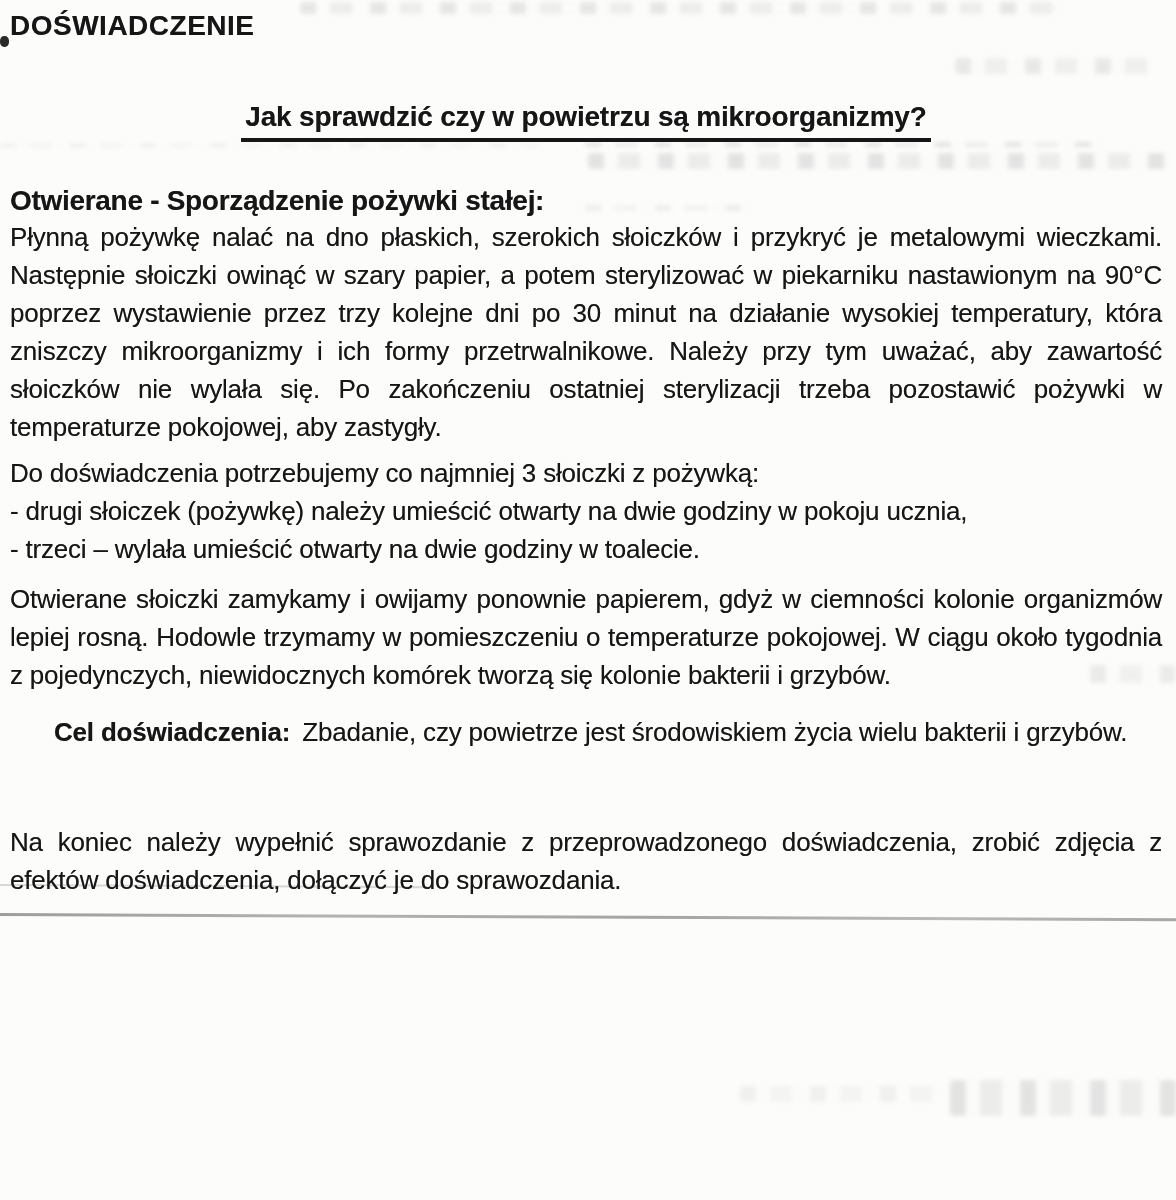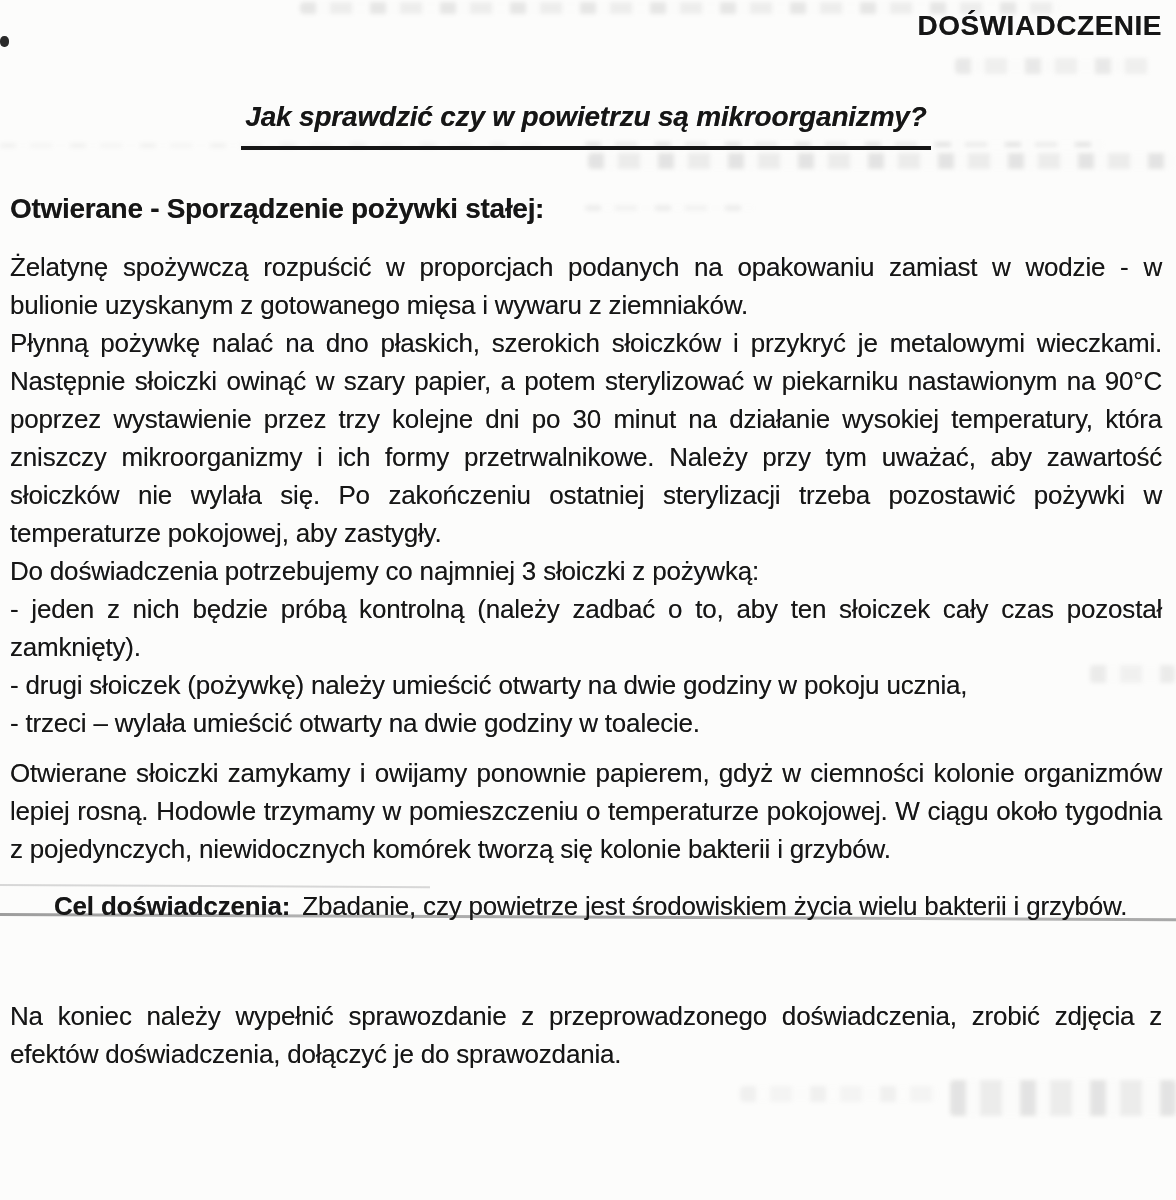--- a/index.html
+++ b/index.html
@@ -14,48 +14,47 @@
     background:var(--paper);
     overflow:hidden;
     font-family:"Liberation Sans",sans-serif;
     color:var(--ink);
   }
   .content{
     position:absolute;left:10px;top:0;width:1152px;z-index:2;
   }
   .doc-title{
     font-size:28px;font-weight:700;line-height:34px;
-    text-align:right;margin:9px 0 0;
+    text-align:left;margin:9px 0 0;
     letter-spacing:.5px;
     text-shadow:0 0 .6px rgba(10,10,10,.55);
   }
   .question{
     text-align:center;margin:57px 0 0;
     font-size:28px;font-weight:700;line-height:34px;
     letter-spacing:-.2px;
     text-shadow:0 0 .6px rgba(10,10,10,.55);
   }
   .question .underlined{
     display:inline-block;
     border-bottom:4px solid var(--ink);
-    padding:0 4px 12px;
-    font-style:italic;
+    padding:0 4px 4px;
   }
   .section-heading{
     font-size:28px;font-weight:700;line-height:34px;
     margin:42px 0 0;letter-spacing:-.3px;
     text-shadow:0 0 .6px rgba(10,10,10,.55);
   }
   .body-text{
     font-size:26px;line-height:38px;margin:0;
     text-align:justify;letter-spacing:-.2px;
     text-shadow:0 0 .6px rgba(10,10,10,.5);
   }
   .mt22{margin-top:22px;}
-  .mt8{}
+  .mt8{margin-top:8px;}
   .mt12{margin-top:12px;}
   .mt19{margin-top:19px;}
   .mt96{margin-top:72px;}
   .left-align{text-align:left;}
   .bold-label{font-weight:700;margin-right:12px;margin-left:44px;}
   
   .crease{
     position:absolute;left:-4px;width:1184px;height:3px;
     background:linear-gradient(90deg,#7d7d7d 0%,#9a9a9a 28%,#878787 55%,#a3a3a3 80%,#8b8b8b 100%);
     opacity:.75;z-index:1;
@@ -101,27 +100,25 @@
   <div class="content">
 
     <h1 class="doc-title">DOŚWIADCZENIE</h1>
 
     <h2 class="question">
       <span class="underlined">Jak sprawdzić czy w powietrzu są mikroorganizmy?</span>
     </h2>
 
     <h3 class="section-heading">Otwierane - Sporządzenie pożywki stałej:</h3>
 
-    <p class="body-text mt22">Żelatynę spożywczą rozpuścić w proporcjach podanych na opakowaniu zamiast w wodzie - w bulionie uzyskanym z gotowanego mięsa i wywaru z ziemniaków.</p>
 
     <p class="body-text">Płynną pożywkę nalać na dno płaskich, szerokich słoiczków i przykryć je metalowymi wieczkami. Następnie słoiczki owinąć w szary papier, a potem sterylizować w piekarniku nastawionym na 90°C poprzez wystawienie przez trzy kolejne dni po 30 minut na działanie wysokiej temperatury, która zniszczy mikroorganizmy i ich formy przetrwalnikowe. Należy przy tym uważać, aby zawartość słoiczków nie wylała się. Po zakończeniu ostatniej sterylizacji trzeba pozostawić pożywki w temperaturze pokojowej, aby zastygły.</p>
 
     <div>
       <p class="body-text mt8 left-align">Do doświadczenia potrzebujemy co najmniej 3 słoiczki z pożywką:</p>
-      <p class="body-text">- jeden z nich będzie próbą kontrolną (należy zadbać o to, aby ten słoiczek cały czas pozostał zamknięty).</p>
       <p class="body-text">- drugi słoiczek (pożywkę) należy umieścić otwarty na dwie godziny w pokoju ucznia,</p>
       <p class="body-text">- trzeci – wylała umieścić otwarty na dwie godziny w toalecie.</p>
     </div>
 
     <p class="body-text mt12">Otwierane słoiczki zamykamy i owijamy ponownie papierem, gdyż w ciemności kolonie organizmów lepiej rosną. Hodowle trzymamy w pomieszczeniu o temperaturze pokojowej. W ciągu około tygodnia z pojedynczych, niewidocznych komórek tworzą się kolonie bakterii i grzybów.</p>
 
 
     <p class="body-text mt19">
       <span class="bold-label">Cel doświadczenia:</span><span>Zbadanie, czy powietrze jest środowiskiem życia wielu bakterii i grzybów.</span>
     </p>

